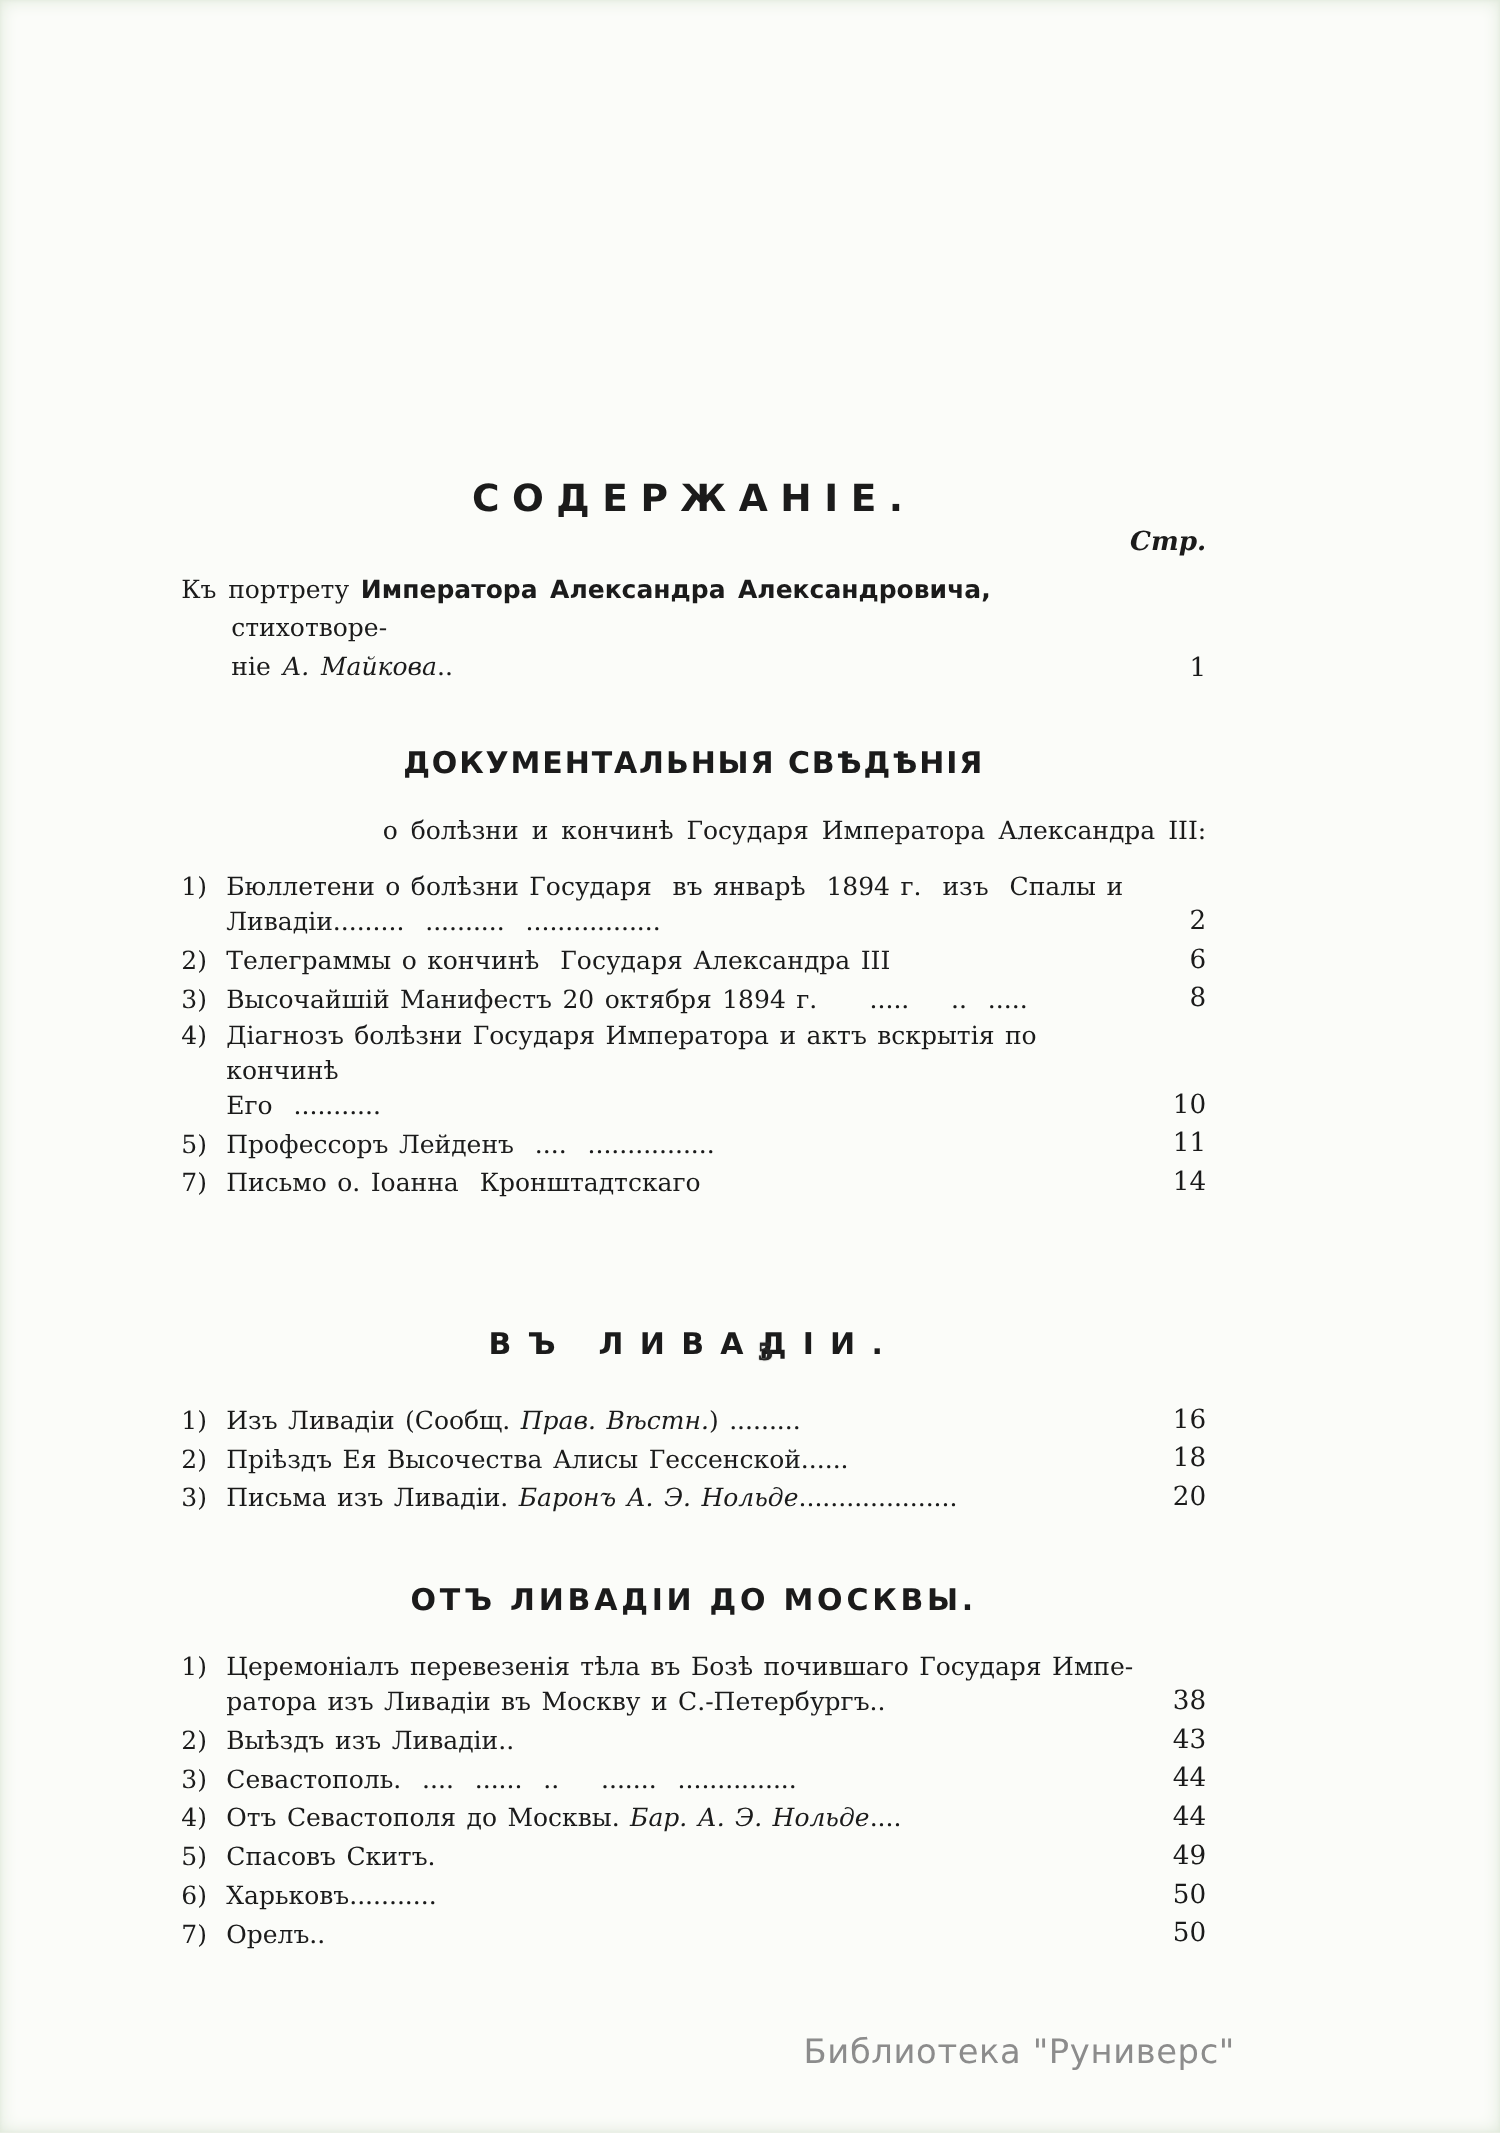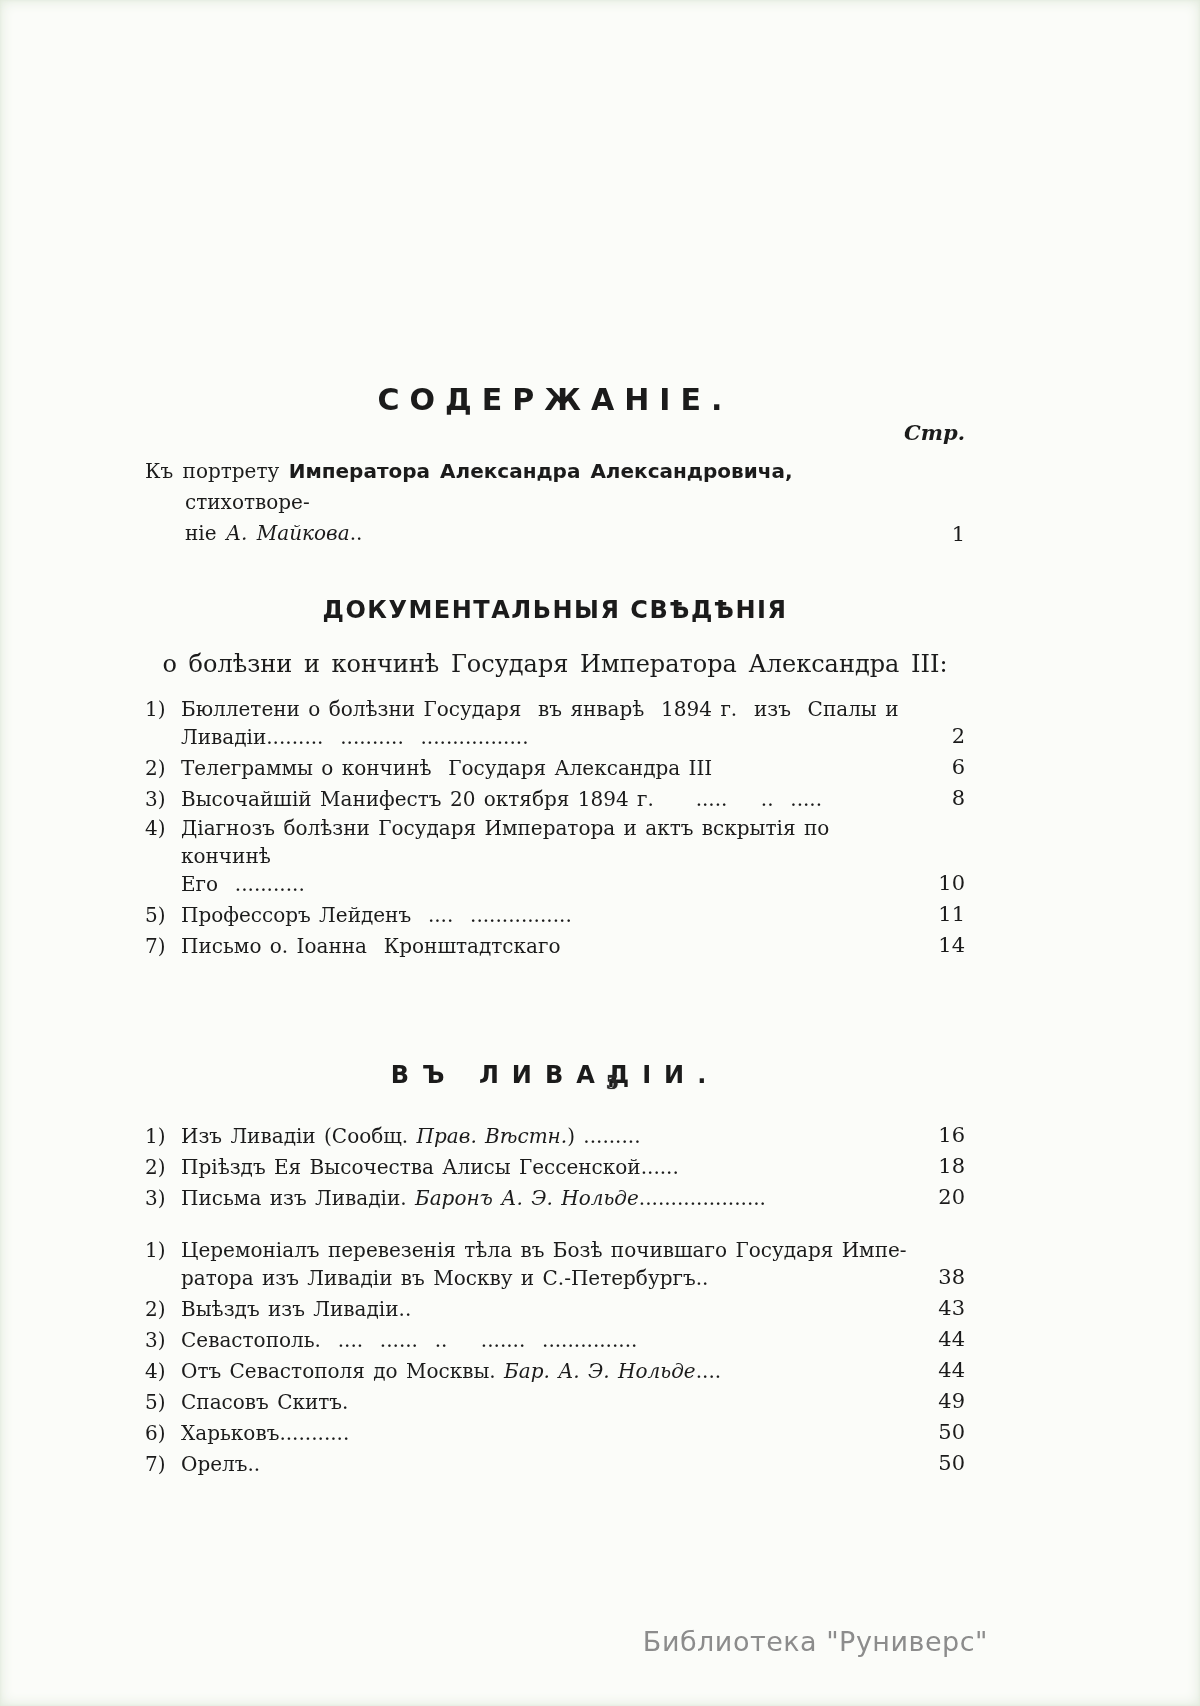--- a/index.html
+++ b/index.html
@@ -55,22 +55,22 @@
   h2.hd-2{margin-top:100px;letter-spacing:13px;}
   h2.hd-3{margin-top:53px;letter-spacing:3px;}
   .artifact{
     position:absolute;left:56.2%;top:7px;
     font-family:"DejaVu Serif", serif;
     font-weight:bold;font-size:19px;letter-spacing:0;
     color:#262626;text-shadow:0 0 1px #333;
   }
   .section-subheading{
     margin:26px 0 0;
-    text-align:center;
-    font-size:24px;line-height:26px;
+    text-align:right;
+    font-size:20px;line-height:26px;
     word-spacing:4px;
   }
   ol.toc-list{list-style:none;margin:18px 0 0;padding:0;}
   ol.list-2{margin-top:30px;}
   ol.list-3{margin-top:24px;}
   ol.toc-list li{display:flex;align-items:flex-end;margin-bottom:1px;}
   .item-text{
     flex:1;
     white-space:pre-wrap;
     padding-left:36px;text-indent:-36px;
@@ -147,20 +147,21 @@
         <div class="item-text"><span class="no">2)</span><span>Пріѣздъ Ея Высочества Алисы Гессенской......</span><span class="seg-it"></span><span></span></div>
         <div class="pg">18</div>
       </li>
 
   <li>
         <div class="item-text"><span class="no">3)</span><span>Письма изъ Ливадіи. </span><span class="seg-it">Баронъ А. Э. Нольде</span><span>....................</span></div>
         <div class="pg">20</div>
       </li>
 </ol>
 
+  <h2 class="section-heading hd-3"><span>ОТЪ ЛИВАДІИ ДО МОСКВЫ.</span></h2>
   <ol class="toc-list list-3">
   <li>
         <div class="item-text"><span class="no">1)</span><span>Церемоніалъ перевезенія тѣла въ Бозѣ почившаго Государя Импе-
 ратора изъ Ливадіи въ Москву и С.-Петербургъ..</span><span class="seg-it"></span><span></span></div>
         <div class="pg">38</div>
       </li>
 
   <li>
         <div class="item-text"><span class="no">2)</span><span>Выѣздъ изъ Ливадіи..</span><span class="seg-it"></span><span></span></div>
         <div class="pg">43</div>

